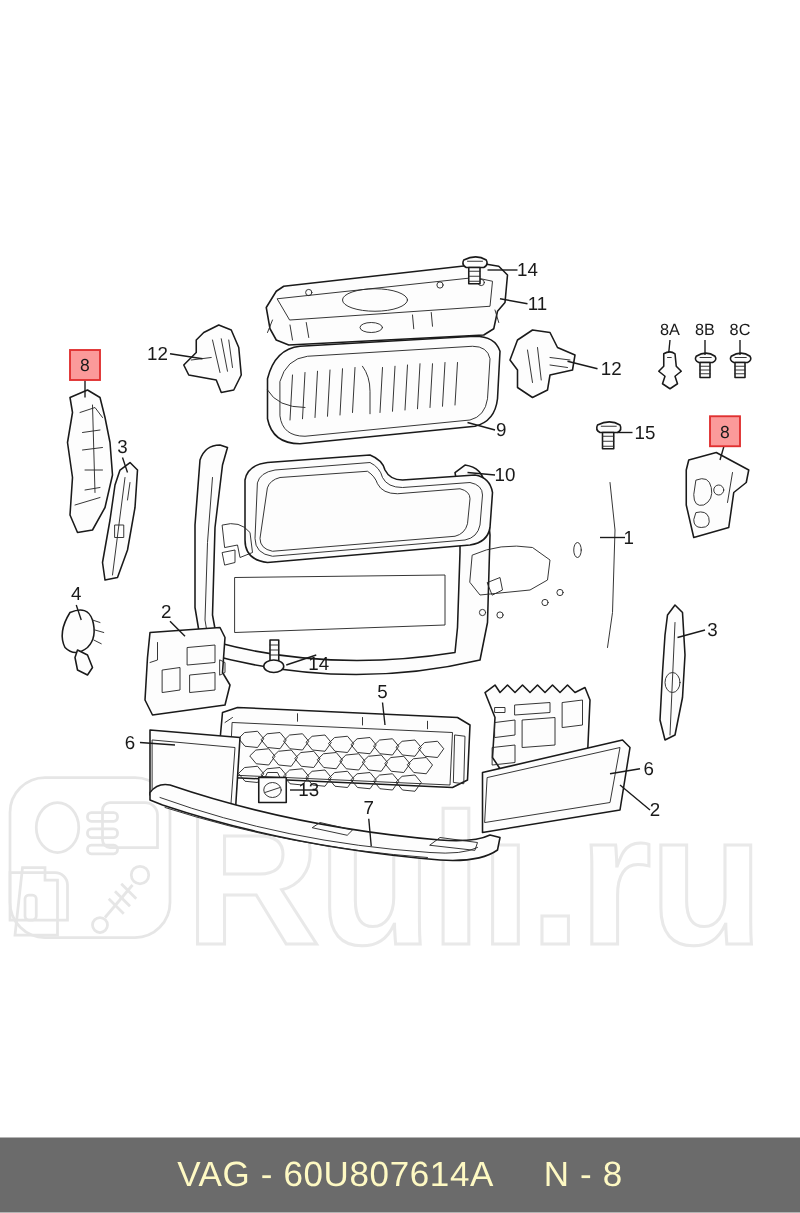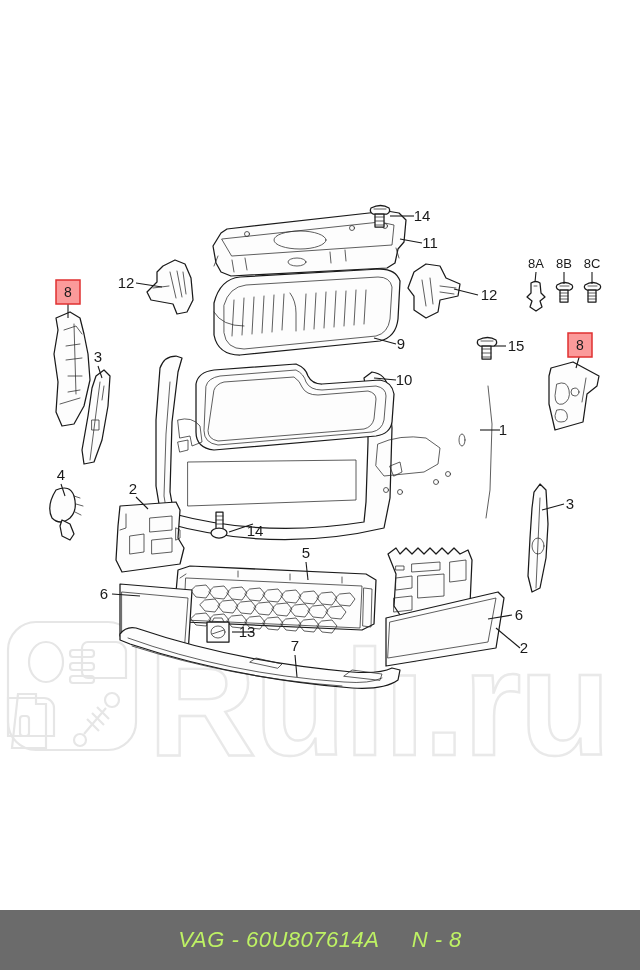--- a/index.html
+++ b/index.html
@@ -3,21 +3,21 @@
 <meta charset="utf-8">
 <style>
   html,body{margin:0;padding:0;background:#ffffff;}
   body{width:640px;height:970px;font-family:"Liberation Sans",sans-serif;overflow:hidden;position:relative;}
   #page{position:relative;width:640px;height:970px;background:#fff;}
   #diagram{position:absolute;left:0;top:0;width:640px;height:910px;}
   svg.layer{position:absolute;left:0;top:0;width:640px;height:910px;}
   #watermark{position:absolute;left:0;top:0;width:640px;height:910px;pointer-events:none;}
   #footer{position:absolute;left:0;bottom:0;width:640px;height:60px;background:#6b6b6b;
           display:flex;align-items:center;justify-content:center;}
-  #footer .ftxt{color:#bef264;font-size:22px;letter-spacing:.5px;white-space:pre;font-style:italic;}
+  #footer .ftxt{color:#fef9c3;font-size:28px;letter-spacing:.5px;white-space:pre;}
   .cal{font-family:"Liberation Sans",sans-serif;font-size:15px;fill:#1a1a1a;}
   .cal-sm{font-family:"Liberation Sans",sans-serif;font-size:13px;fill:#1a1a1a;}
   .hl-txt{font-family:"Liberation Sans",sans-serif;font-size:14px;fill:#1a1a1a;}
   .lead{stroke:#1a1a1a;stroke-width:1.1;fill:none;}
   .pt-thin{fill:none;stroke:#2a2a2a;stroke-width:.75;stroke-linejoin:round;stroke-linecap:round;}
   .pt-fill{fill:#fdfdfd;stroke:#1a1a1a;stroke-width:1.25;stroke-linejoin:round;}
   .wm{fill:none;stroke:#e6e6e6;stroke-width:2.2;}
   .wmtxt{font-family:"Liberation Sans",sans-serif;font-size:150px;font-weight:bold;
          fill:none;stroke:#e9e9e9;stroke-width:2.4;letter-spacing:-2px;}
 </style>

